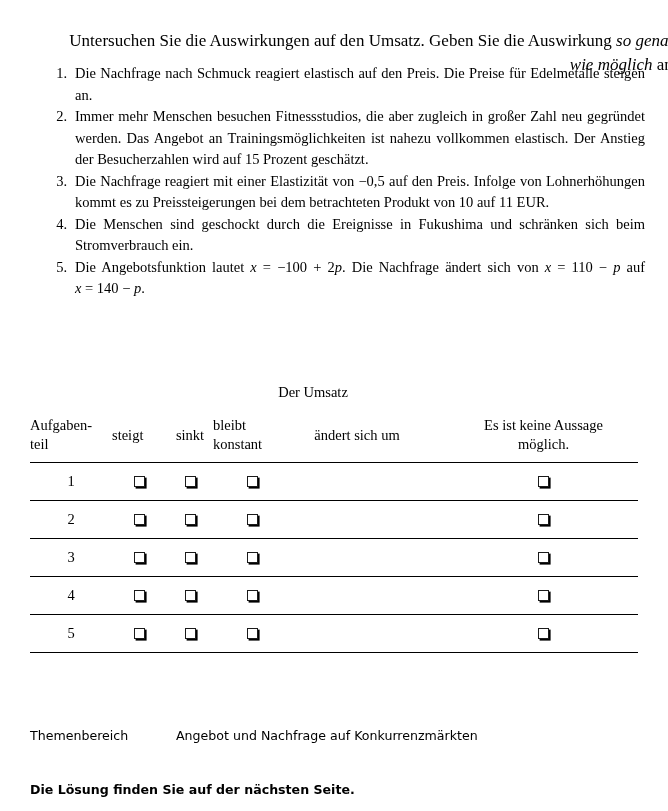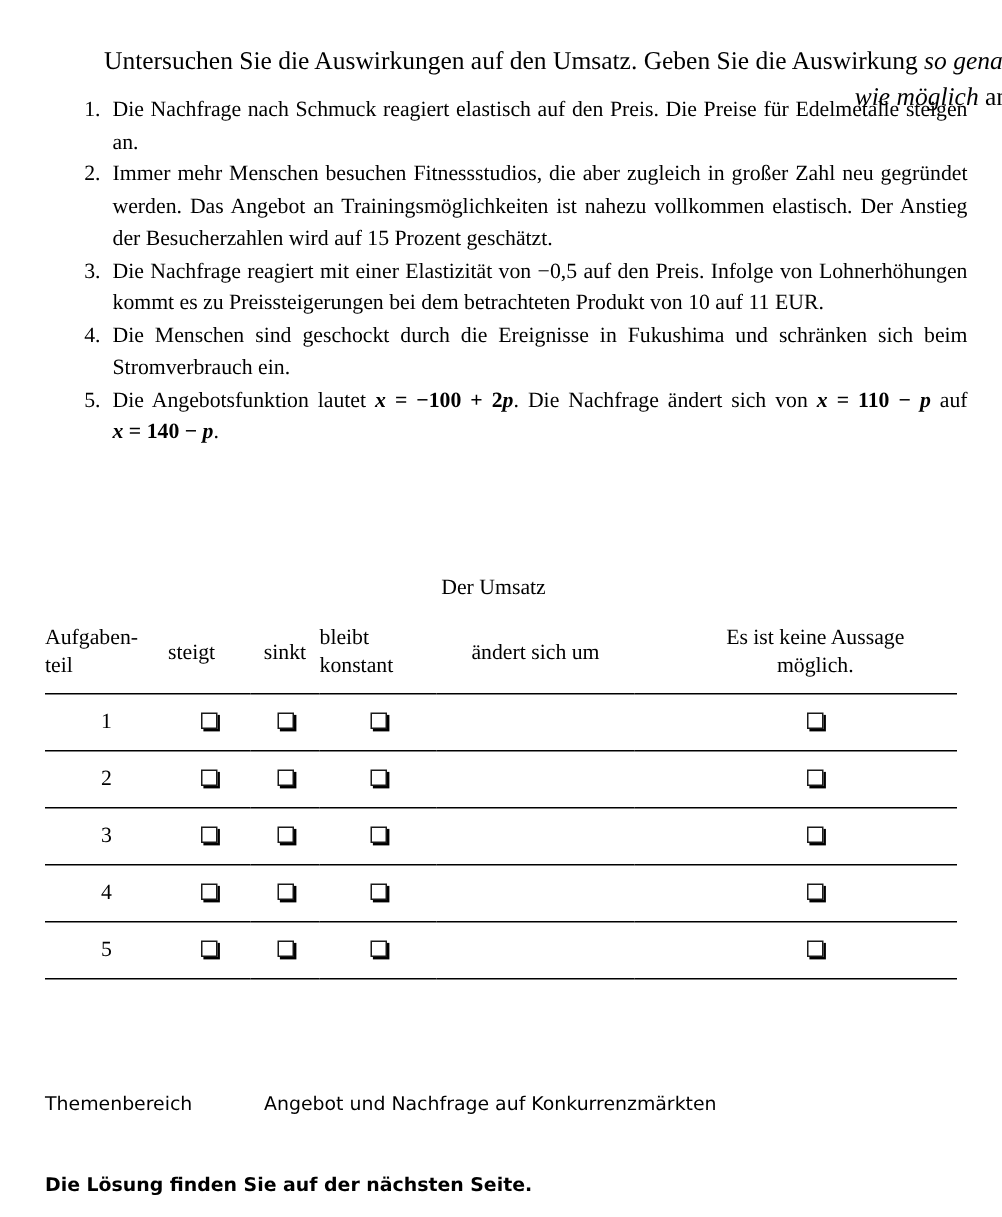--- a/index.html
+++ b/index.html
@@ -64,34 +64,32 @@
     display: block;
     text-align: justify;
     text-justify: inter-word;
   }
   .mathit {
     font-style: italic;
     font-family: "Liberation Serif", "DejaVu Serif", serif;
   }
   .math {
     white-space: nowrap;
-    font-weight: bold;
   }
 
   
   .table-caption {
     position: absolute;
     top: 384px;
     left: 0;
     width: 594px;
     text-align: center;
     font-size: 14.5px;
     padding-left: 32px;
     box-sizing: border-box;
-    margin-left: 16px;
   }
 
   .tbl {
     position: absolute;
     left: 30px;
     top: 408px;
     width: 608px;
     border-collapse: collapse;
     font-size: 14.5px;
   }

